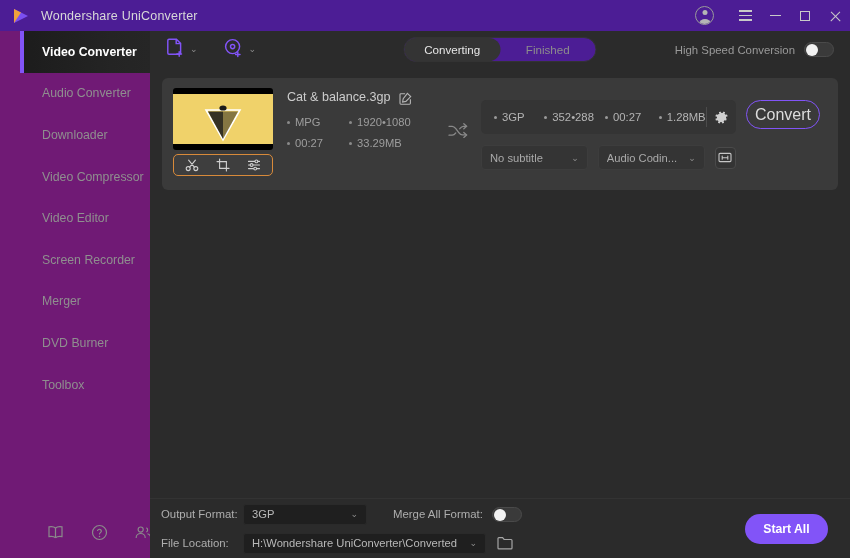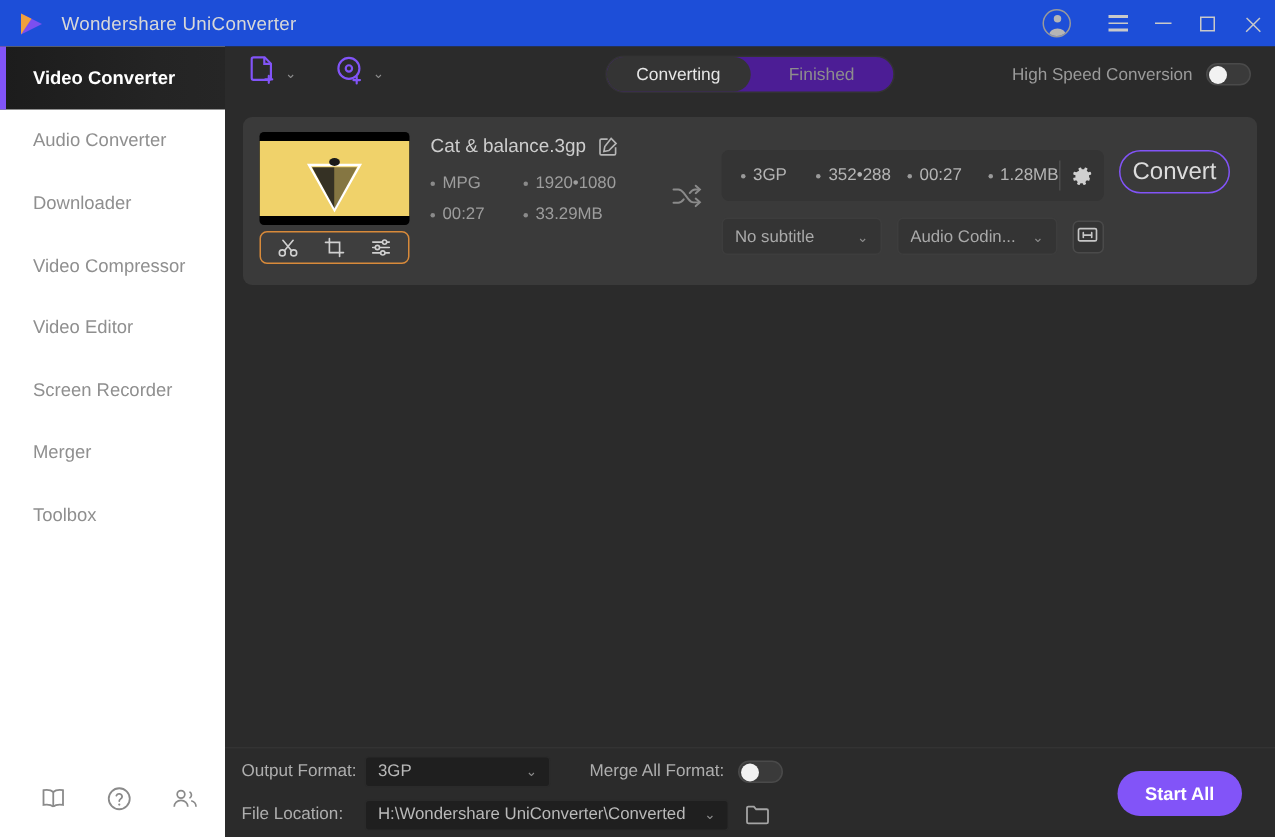--- a/index.html
+++ b/index.html
@@ -13,21 +13,21 @@
   .app {
     position: relative;
     width: 850px; height: 558px;
     background: #262626;
     display: flex; flex-direction: column;
   }
 
   
   .titlebar {
     height: 31px;
-    background: #1d4ed8;
+    background: #4c1d95;
     display: flex; align-items: center;
     flex: 0 0 31px;
     padding-left: 12px;
   }
   .logo { width: 20px; height: 20px; position: relative; flex: 0 0 20px; }
   .logo svg { display: block; }
   .app-title {
     color: #d8d8d8; font-size: 12.5px; margin-left: 9px; letter-spacing: .2px;
   }
   .tb-right { margin-left: auto; display: flex; align-items: center; height: 31px; }
@@ -62,23 +62,24 @@
   }
   .closeic::before { transform: rotate(45deg); }
   .closeic::after { transform: rotate(-45deg); }
 
   
   .body { flex: 1; display: flex; min-height: 0; }
 
   
   .sidebar {
     width: 150px; flex: 0 0 150px;
-    background: #ffffff;
+    background: #701a75;
     display: flex; flex-direction: column;
     padding-top: 0;
+    padding-left: 20px;
   }
   .nav { flex: 1; padding-top: 0; }
   .nav-item {
     height: 41.6px;
     display: flex; align-items: center;
     padding-left: 22px;
     color: #8f8f8f; font-size: 12.3px;
     position: relative;
   }
   .nav-item.active {
@@ -306,20 +307,23 @@
         <div class="nav-item">
           <span>Video Editor</span>
         </div>
         <div class="nav-item">
           <span>Screen Recorder</span>
         </div>
         <div class="nav-item">
           <span>Merger</span>
         </div>
         <div class="nav-item">
+          <span>DVD Burner</span>
+        </div>
+        <div class="nav-item">
           <span>Toolbox</span>
         </div>
       </div>
       <div class="side-footer">
         <div class="sf-ic">
           <svg width="17" height="14" viewBox="0 0 17 14" fill="none" stroke="#8a8a8a" stroke-width="1.2">
             <path d="M8.5 3C7 1.6 4.6 1.4 2 1.8v9.8c2.6-.4 5-.2 6.5 1.2"></path>
             <path d="M8.5 3c1.5-1.4 3.9-1.6 6.5-1.2v9.8c-2.6-.4-5-.2-6.5 1.2"></path>
             <path d="M8.5 3v9.8"></path>
           </svg>

